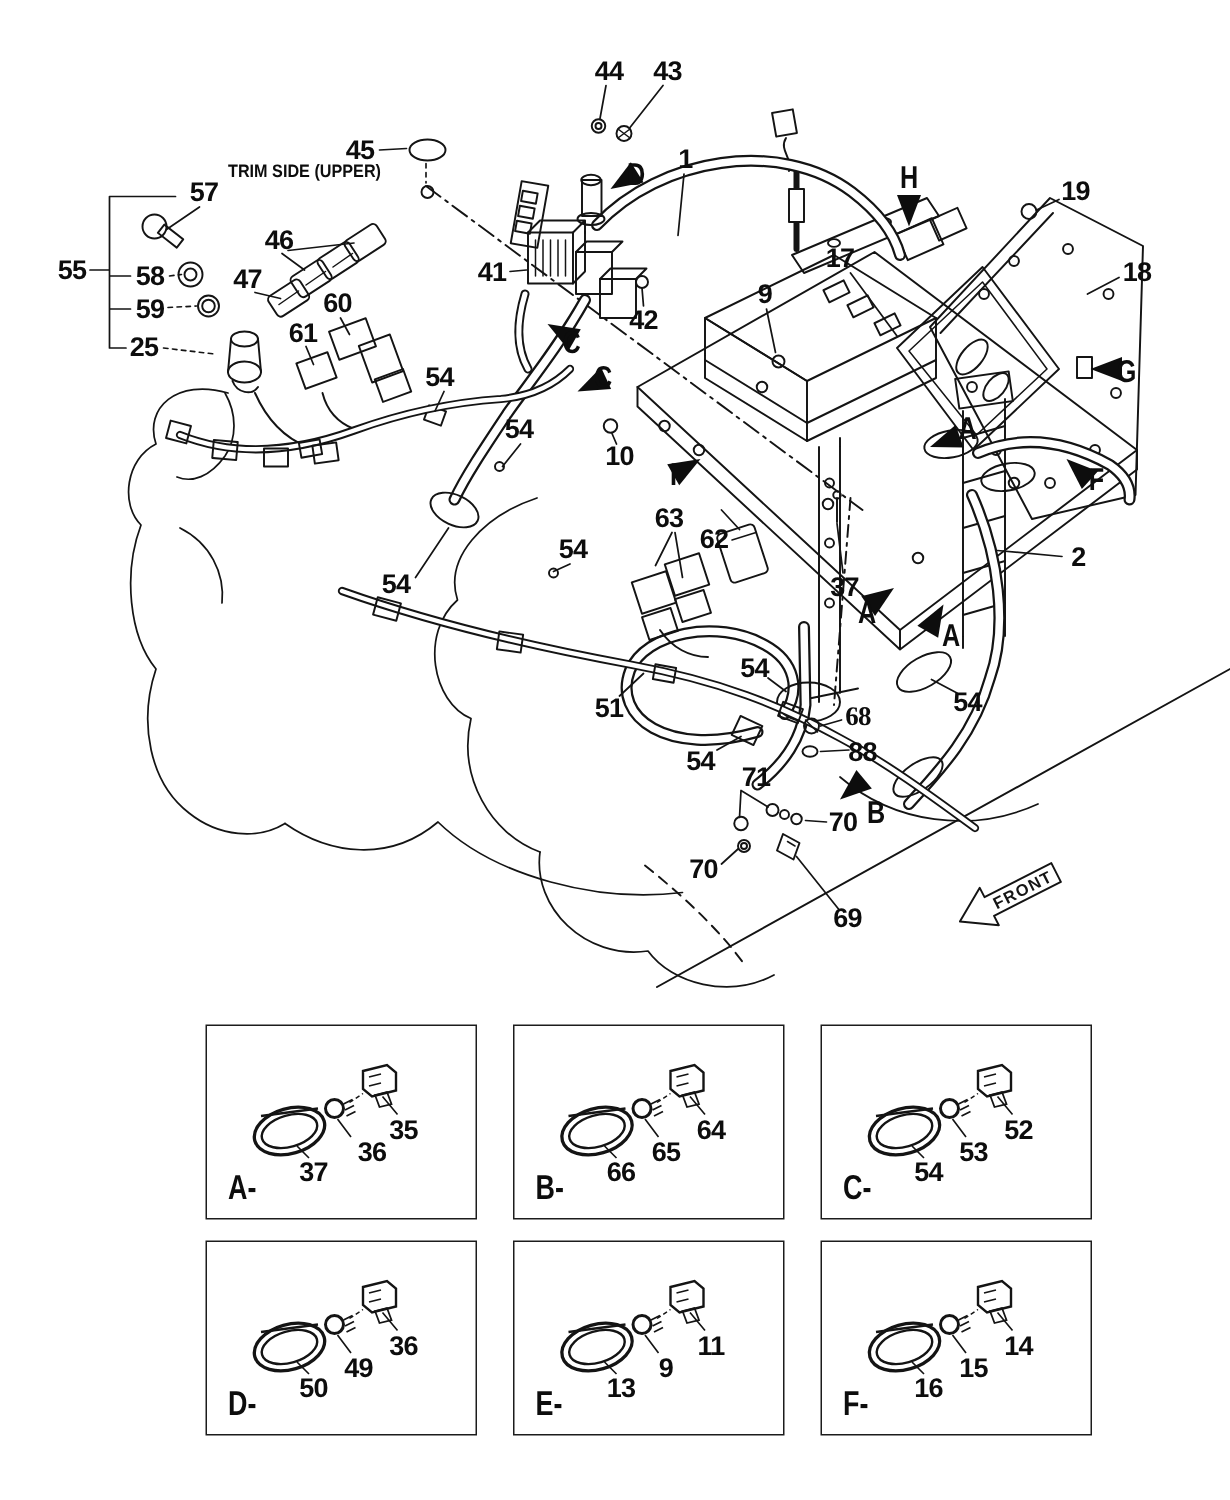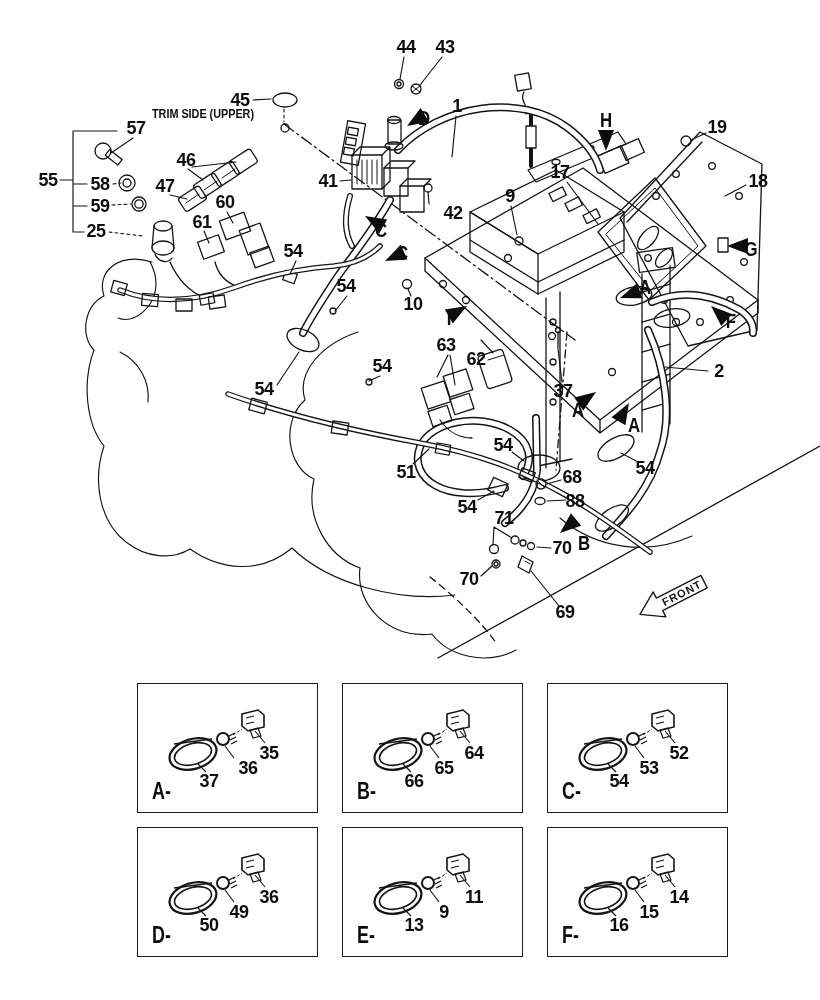--- a/index.html
+++ b/index.html
@@ -301,36 +301,36 @@
       <span class="lbl" style="left: 186px; top: 160px;">46</span>
       <span class="lbl" style="left: 165px; top: 186px;">47</span>
       <span class="lbl" style="left: 560px; top: 172px;">17</span>
       <span class="lbl" style="left: 48px; top: 180px;">55</span>
       <span class="lbl" style="left: 328px; top: 181px;">41</span>
       <span class="lbl" style="left: 758px; top: 181px;">18</span>
       <span class="lbl" style="left: 100px; top: 184px;">58</span>
       <span class="lbl" style="left: 510px; top: 196px;">9</span>
       <span class="lbl" style="left: 225px; top: 202px;">60</span>
       <span class="lbl" style="left: 100px; top: 206px;">59</span>
-      <span class="lbl" style="left: 429px; top: 213px; margin-left: 24px;">42</span>
+      <span class="lbl" style="left: 429px; top: 213px;">42</span>
       <span class="lbl" style="left: 202px; top: 222px;">61</span>
       <span class="lbl" style="left: 96px; top: 231px;">25</span>
       <span class="lbl" style="left: 293px; top: 251px;">54</span>
       <span class="lbl" style="left: 346px; top: 286px;">54</span>
       <span class="lbl" style="left: 413px; top: 304px;">10</span>
       <span class="lbl" style="left: 476px; top: 331px; margin-top: 28px;">62</span>
       <span class="lbl" style="left: 446px; top: 345px;">63</span>
       <span class="lbl" style="left: 382px; top: 366px;">54</span>
       <span class="lbl" style="left: 719px; top: 371px;">2</span>
       <span class="lbl" style="left: 264px; top: 389px;">54</span>
       <span class="lbl" style="left: 563px; top: 391px;">37</span>
       <span class="lbl" style="left: 503px; top: 445px;">54</span>
       <span class="lbl" style="left: 645px; top: 468px;">54</span>
       <span class="lbl" style="left: 406px; top: 472px;">51</span>
-      <span class="lbl" style="left: 572px; top: 477px;">68</span>
+      <span class="lbl" style="left: 572px; top: 477px; font-family: Liberation Serif, serif;">68</span>
       <span class="lbl" style="left: 575px; top: 501px;">88</span>
       <span class="lbl" style="left: 467px; top: 507px;">54</span>
       <span class="lbl" style="left: 504px; top: 518px; text-align: right;">71</span>
       <span class="lbl" style="left: 562px; top: 548px;">70</span>
       <span class="lbl" style="left: 469px; top: 579px;">70</span>
       <span class="lbl" style="left: 565px; top: 612px;">69</span>
       <span class="ltr" style="left: 424px; top: 117px;">D</span>
       <span class="ltr" style="left: 381px; top: 229px;">C</span>
       <span class="ltr" style="left: 402px; top: 252px;">C</span>
       <span class="ltr" style="left: 606px; top: 119px;">H</span>

